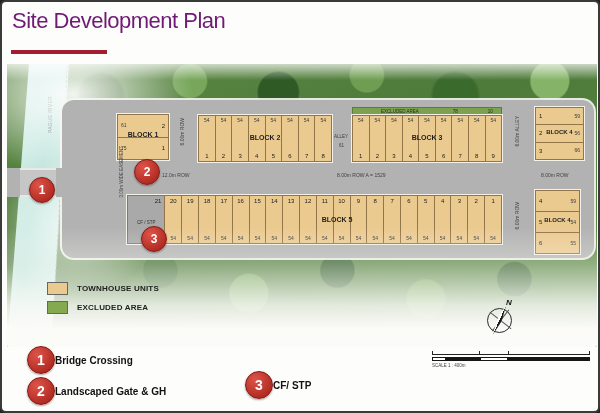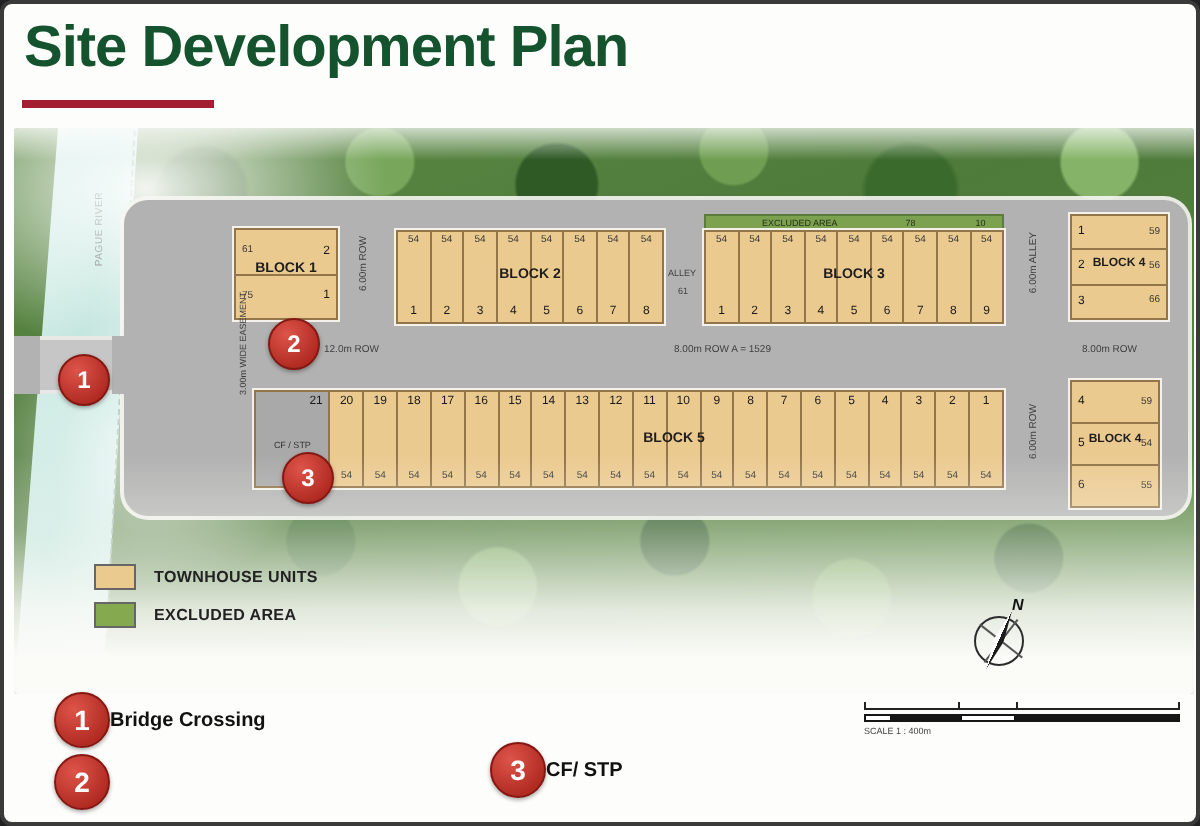--- a/index.html
+++ b/index.html
@@ -1,19 +1,19 @@
 <!DOCTYPE html>
 <html><head>
 <meta charset="utf-8">
 <style>
   html,body{margin:0;padding:0;background:#222;}
   *{box-sizing:border-box;font-family:"Liberation Sans",sans-serif;}
   #frame{position:relative;width:600px;height:413px;background:#fdfdfc;border:2px solid #3a3a3a;border-radius:6px;overflow:hidden;}
   
-  #title{position:absolute;left:10px;top:6px;font-size:29px;font-weight:bold;color:#14532d;letter-spacing:-0.5px;}
+  #title{position:absolute;left:10px;top:6px;font-size:22px;font-weight:normal;color:#701a75;letter-spacing:-0.5px;}
   #title-underline{position:absolute;left:9px;top:48px;width:96px;height:3.5px;background:#a31d33;}
   
   #plan{position:absolute;left:5px;top:62px;width:590px;height:283px;overflow:hidden;border-radius:2px;
     background-color:#4f7a3a;
     background-image:
       radial-gradient(circle 34px at 92% 6%, #85b468 0 55%, transparent 60%),
       radial-gradient(circle 40px at 76% 11%, #3a6a2c 0 55%, transparent 62%),
       radial-gradient(circle 30px at 61% 4%, #6f9e52 0 55%, transparent 60%),
       radial-gradient(circle 36px at 46% 10%, #2f5a26 0 55%, transparent 60%),
       radial-gradient(circle 30px at 31% 6%, #78a75c 0 55%, transparent 60%),
@@ -384,19 +384,20 @@
     </div>
     <div id="scale-label">SCALE 1 : 400m</div>
   </div>
 
   <div class="callout" style="left:25px;top:344px;">
     <div class="marker">1</div>
     <div class="c-label">Bridge Crossing</div>
   </div>
   <div class="callout" style="left:25px;top:375px;">
     <div class="marker">2</div>
+    <div class="c-label">Landscaped Gate &amp; GH</div>
   </div>
   <div class="callout" style="left:243px;top:369px;">
     <div class="marker">3</div>
     <div class="c-label">CF/ STP</div>
   </div>
 
 </div>
 
 </body></html>

